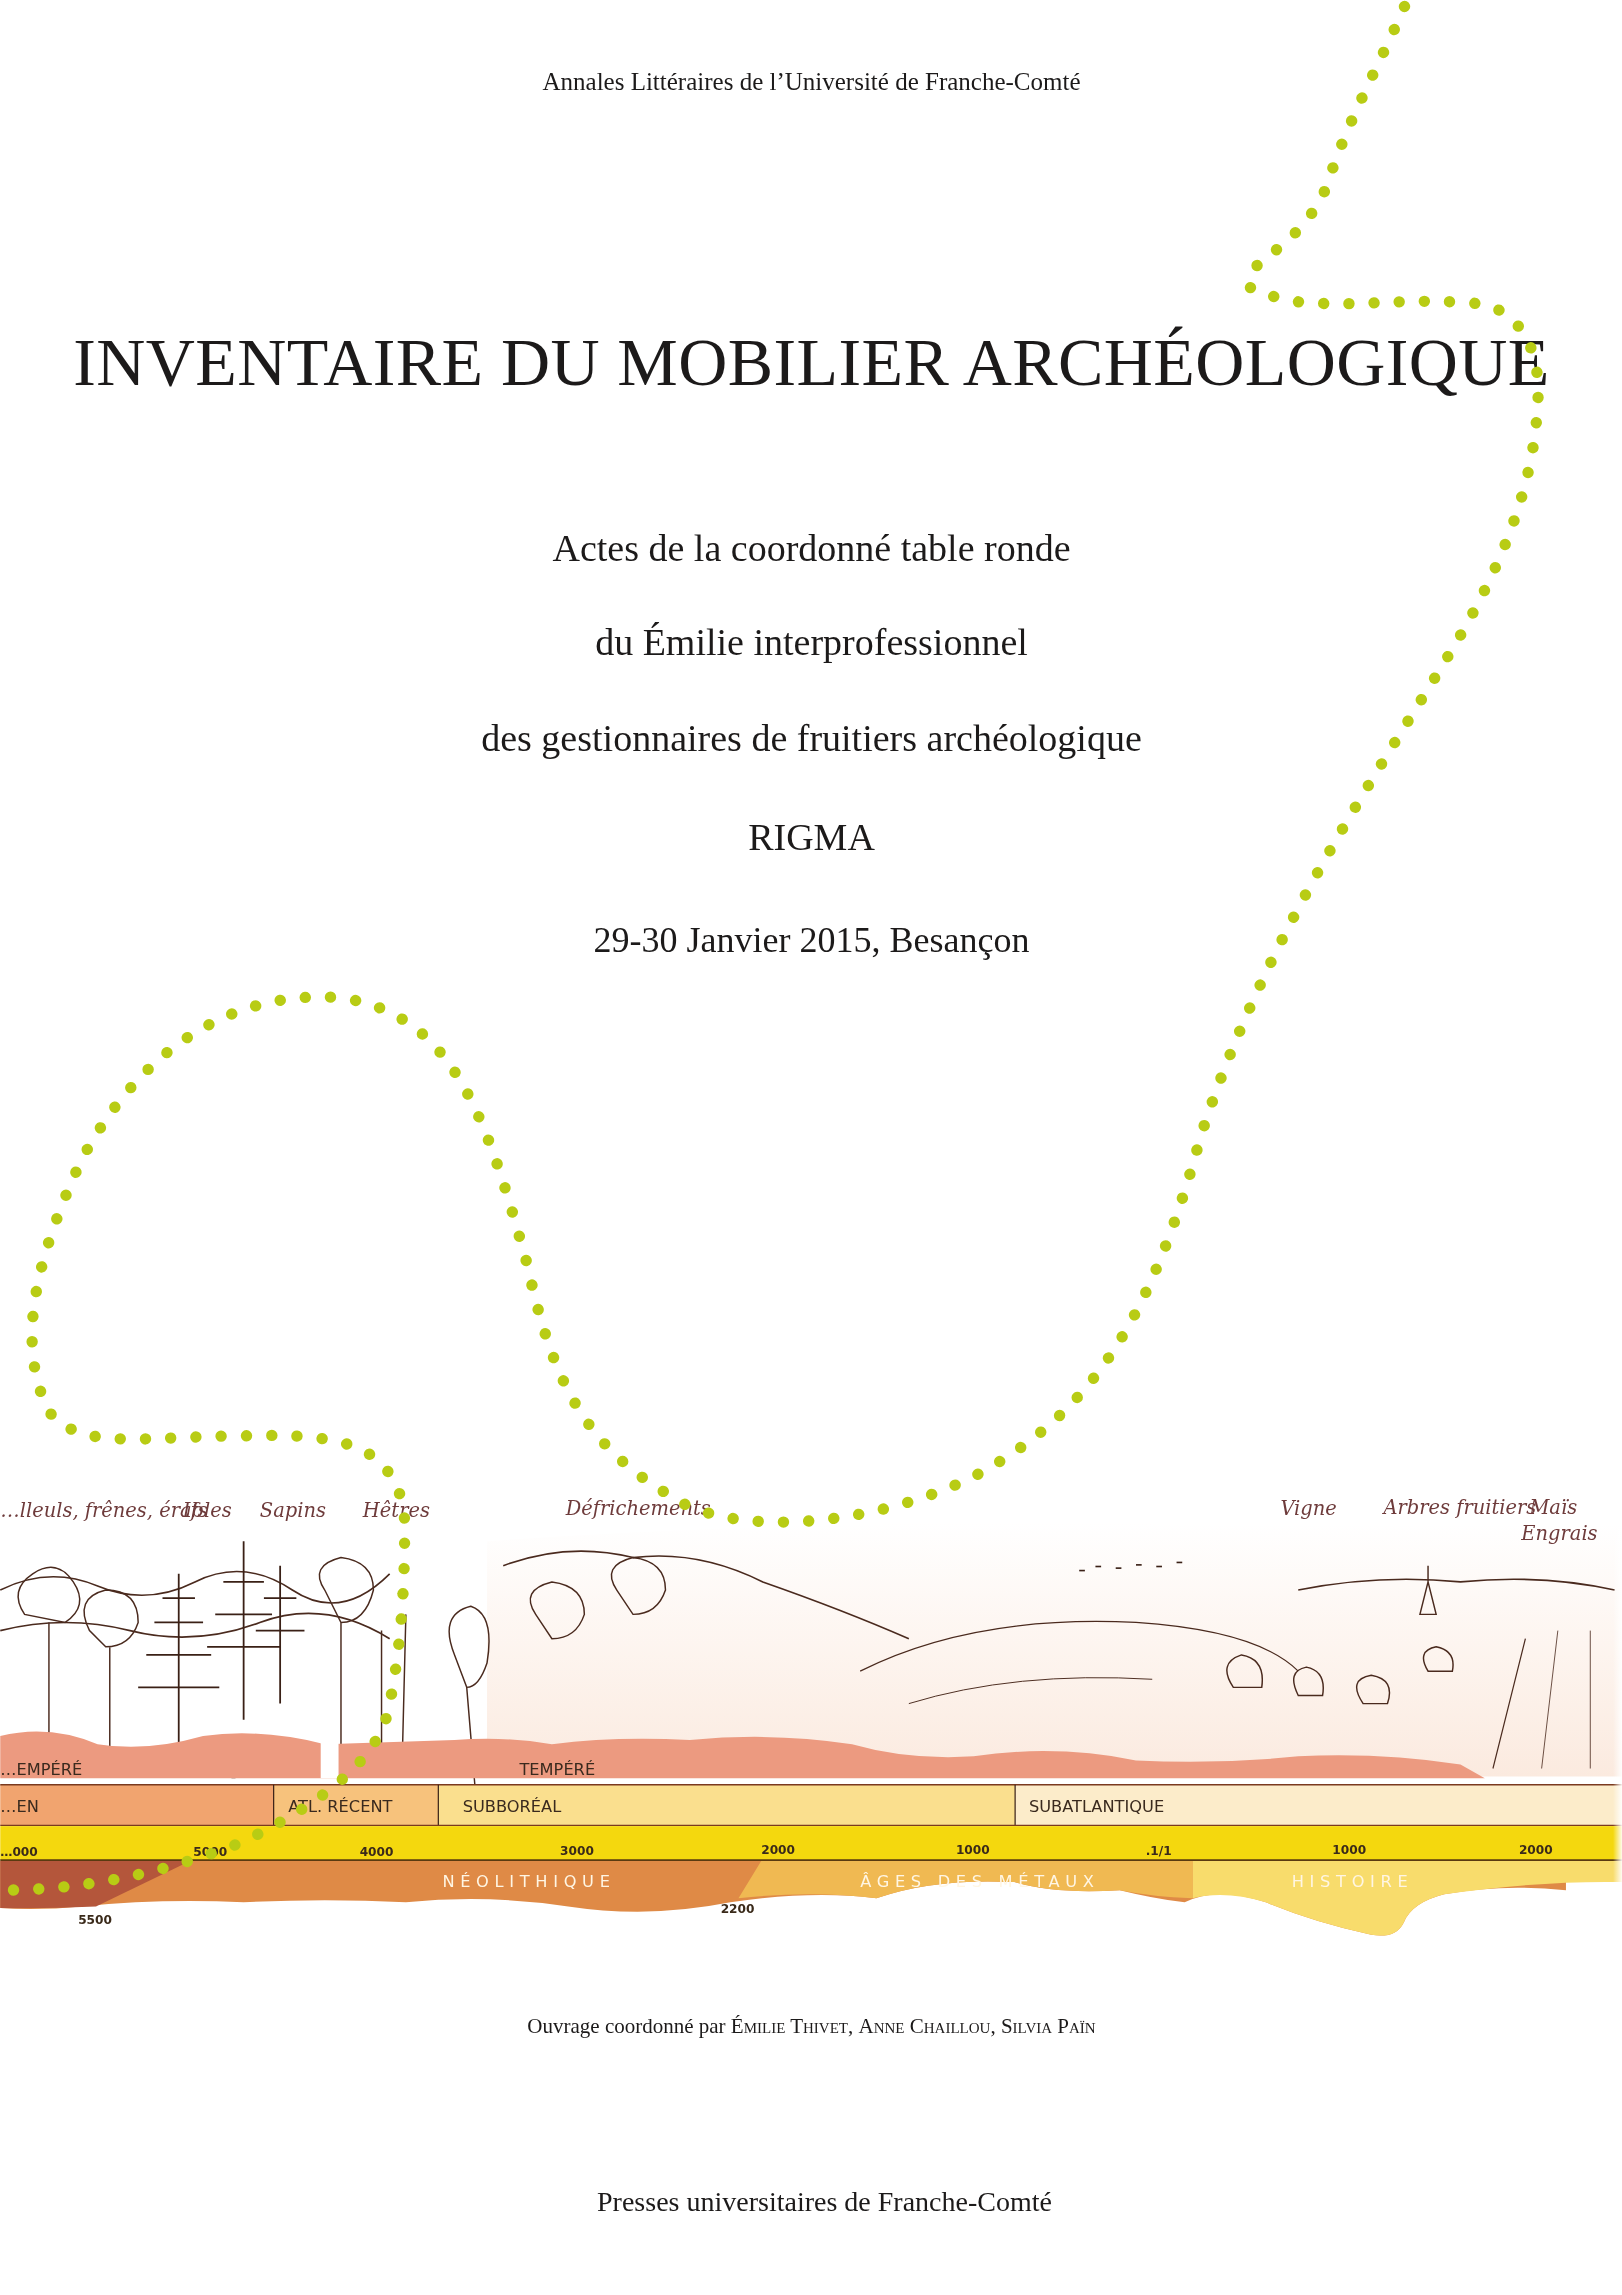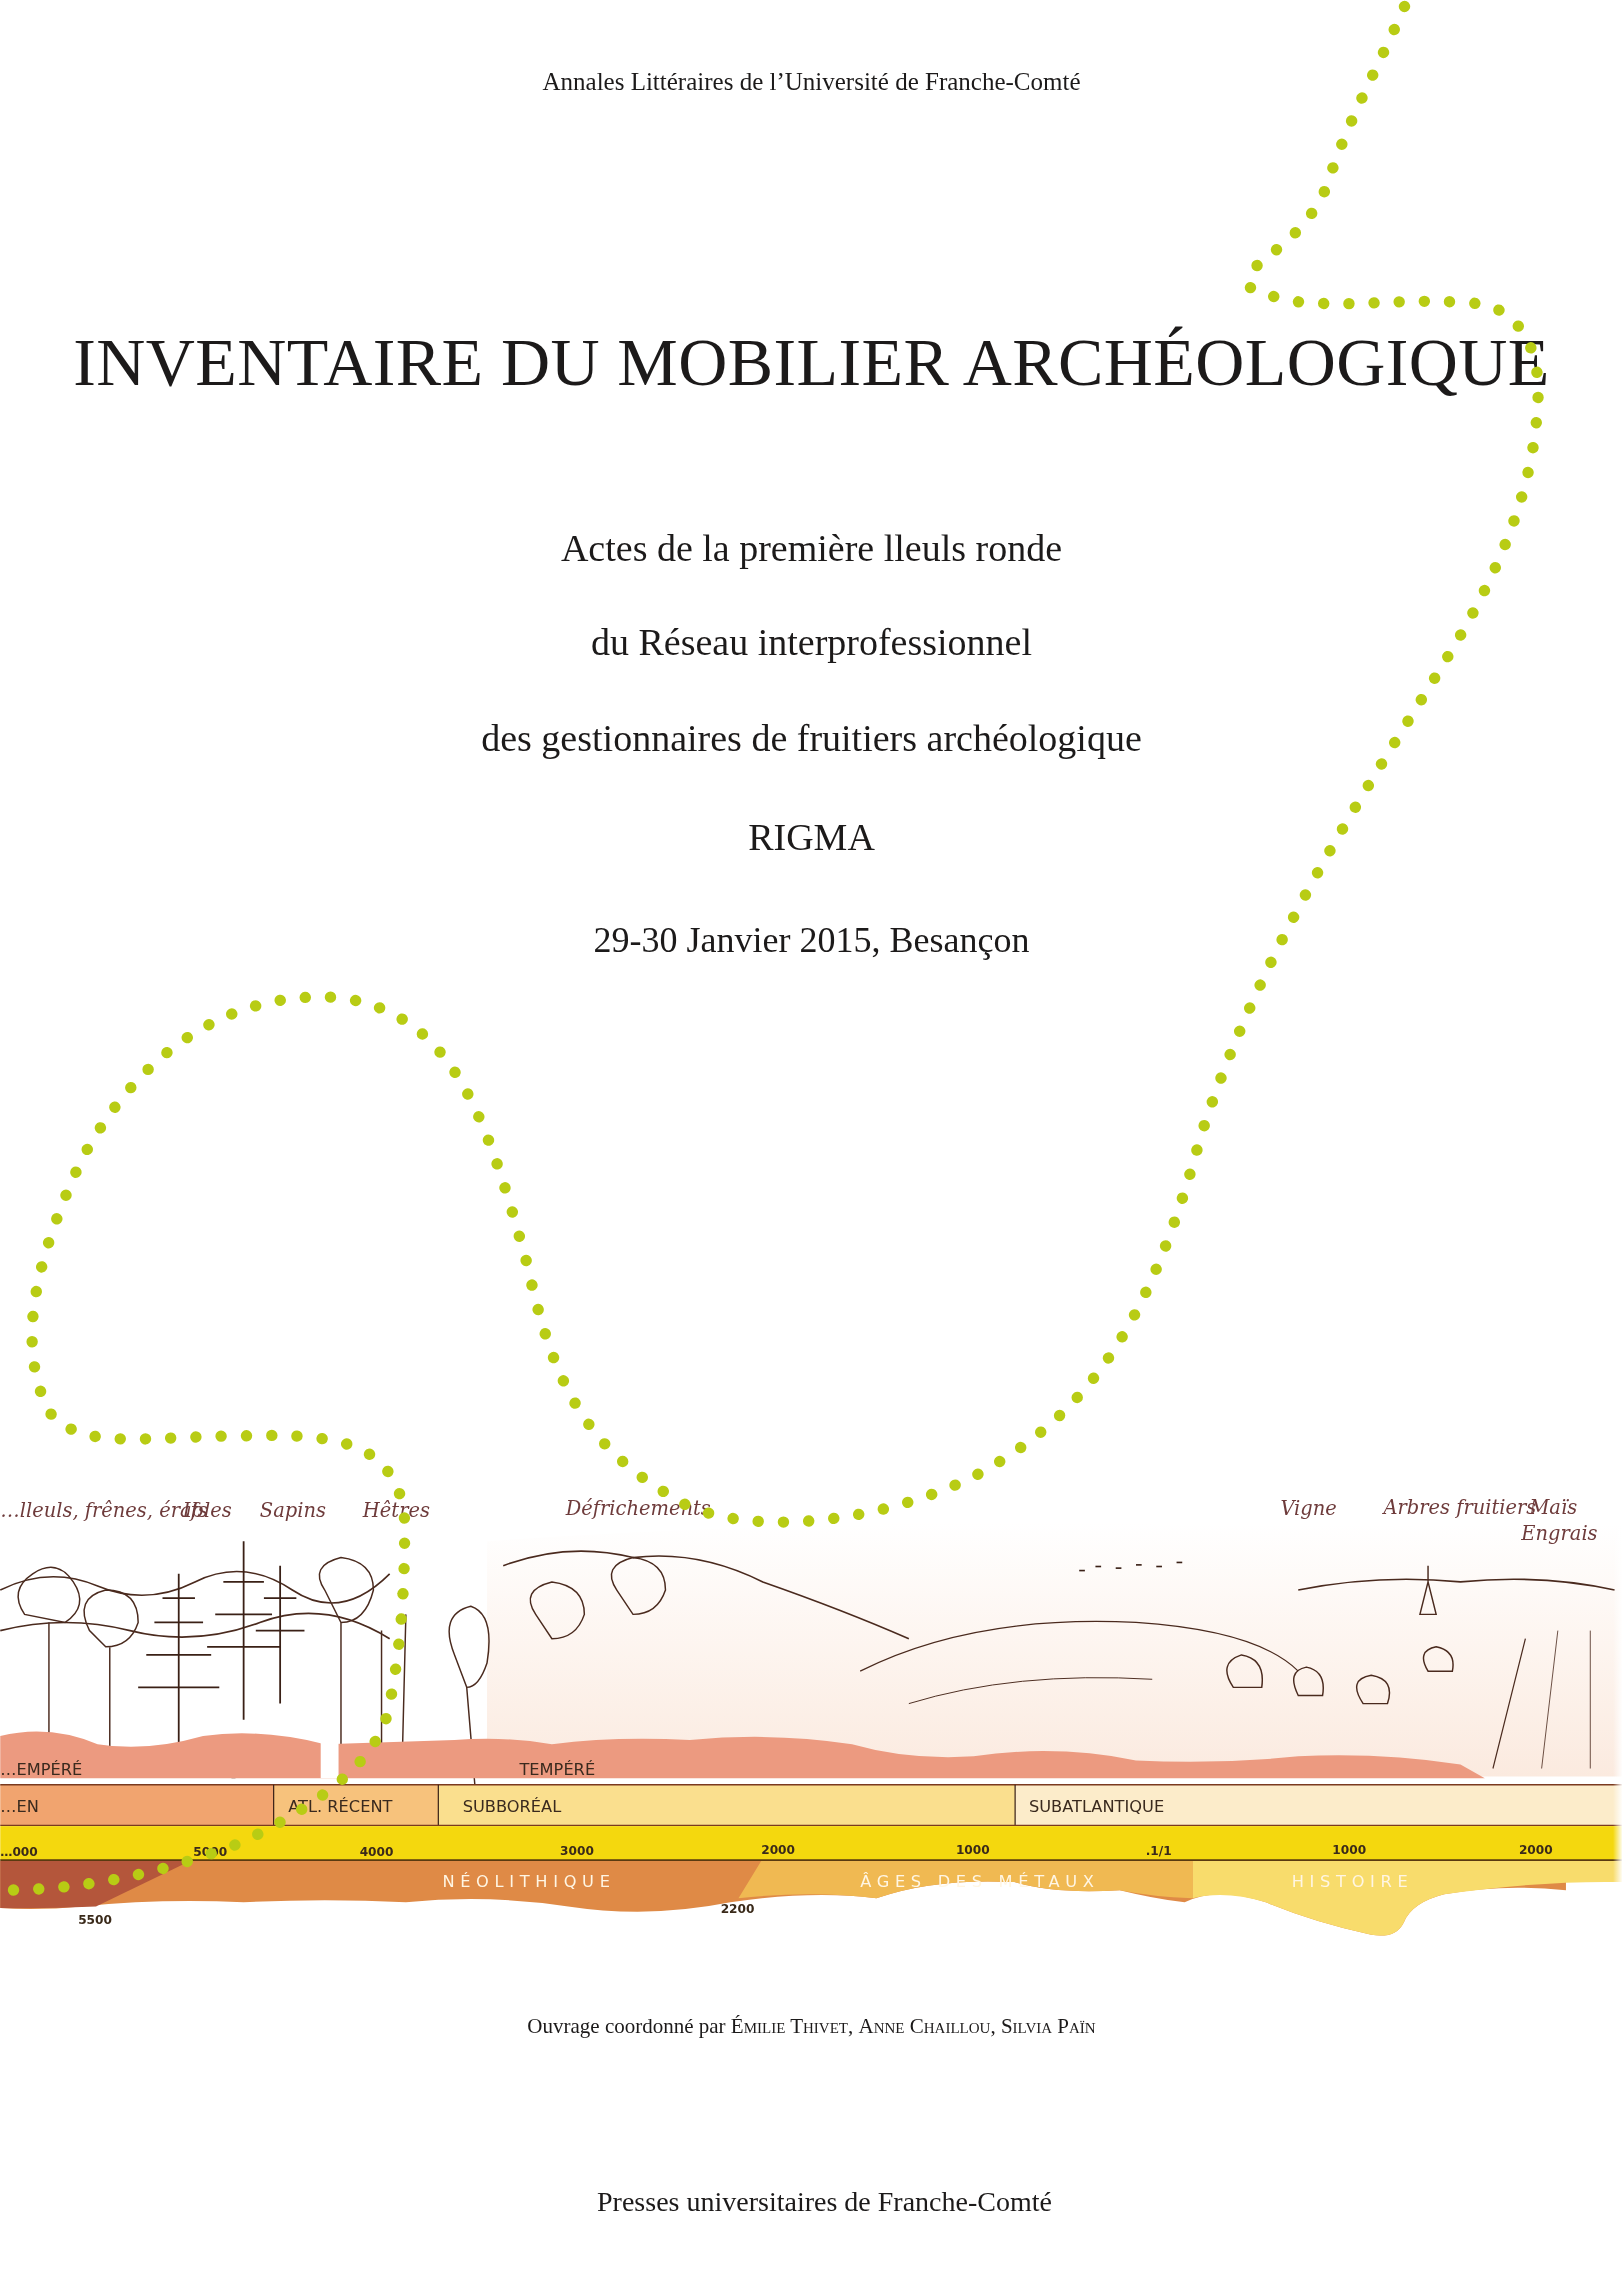--- a/index.html
+++ b/index.html
@@ -18,22 +18,22 @@
   .band-label { font-family:"DejaVu Sans",sans-serif; font-size:20px; fill:#3a2a1e; }
   .tick { font-family:"DejaVu Sans",sans-serif; font-weight:bold; font-size:15px; fill:#3a2a1a; }
   .culture { font-family:"DejaVu Sans",sans-serif; font-size:20px; letter-spacing:7px; fill:#fff6e4; }
 </style>
 </head>
 <body>
 
 <div class="abs center series">Annales Littéraires de l’Université de Franche-Comté</div>
 <div class="abs center title">INVENTAIRE DU MOBILIER ARCHÉOLOGIQUE</div>
 
-<div class="abs center subline" style="top:526px">Actes de la première lleuls ronde</div>
-<div class="abs center subline" style="top:620px">du Réseau interprofessionnel</div>
+<div class="abs center subline" style="top:526px">Actes de la coordonné table ronde</div>
+<div class="abs center subline" style="top:620px">du Émilie interprofessionnel</div>
 <div class="abs center subline" style="top:716px">des gestionnaires de fruitiers archéologique</div>
 <div class="abs center subline" style="top:815px">RIGMA</div>
 <div class="abs center date" style="top:919px">29-30 Janvier 2015, Besançon</div>
 
 <svg class="layer" width="1623" height="2295" viewBox="0 0 2000 2829">
   <defs>
     <linearGradient id="sky" x1="0" y1="0" x2="0" y2="1">
       <stop offset="0" stop-color="#ffffff"></stop>
       <stop offset="1" stop-color="#fbeadf"></stop>
     </linearGradient>

